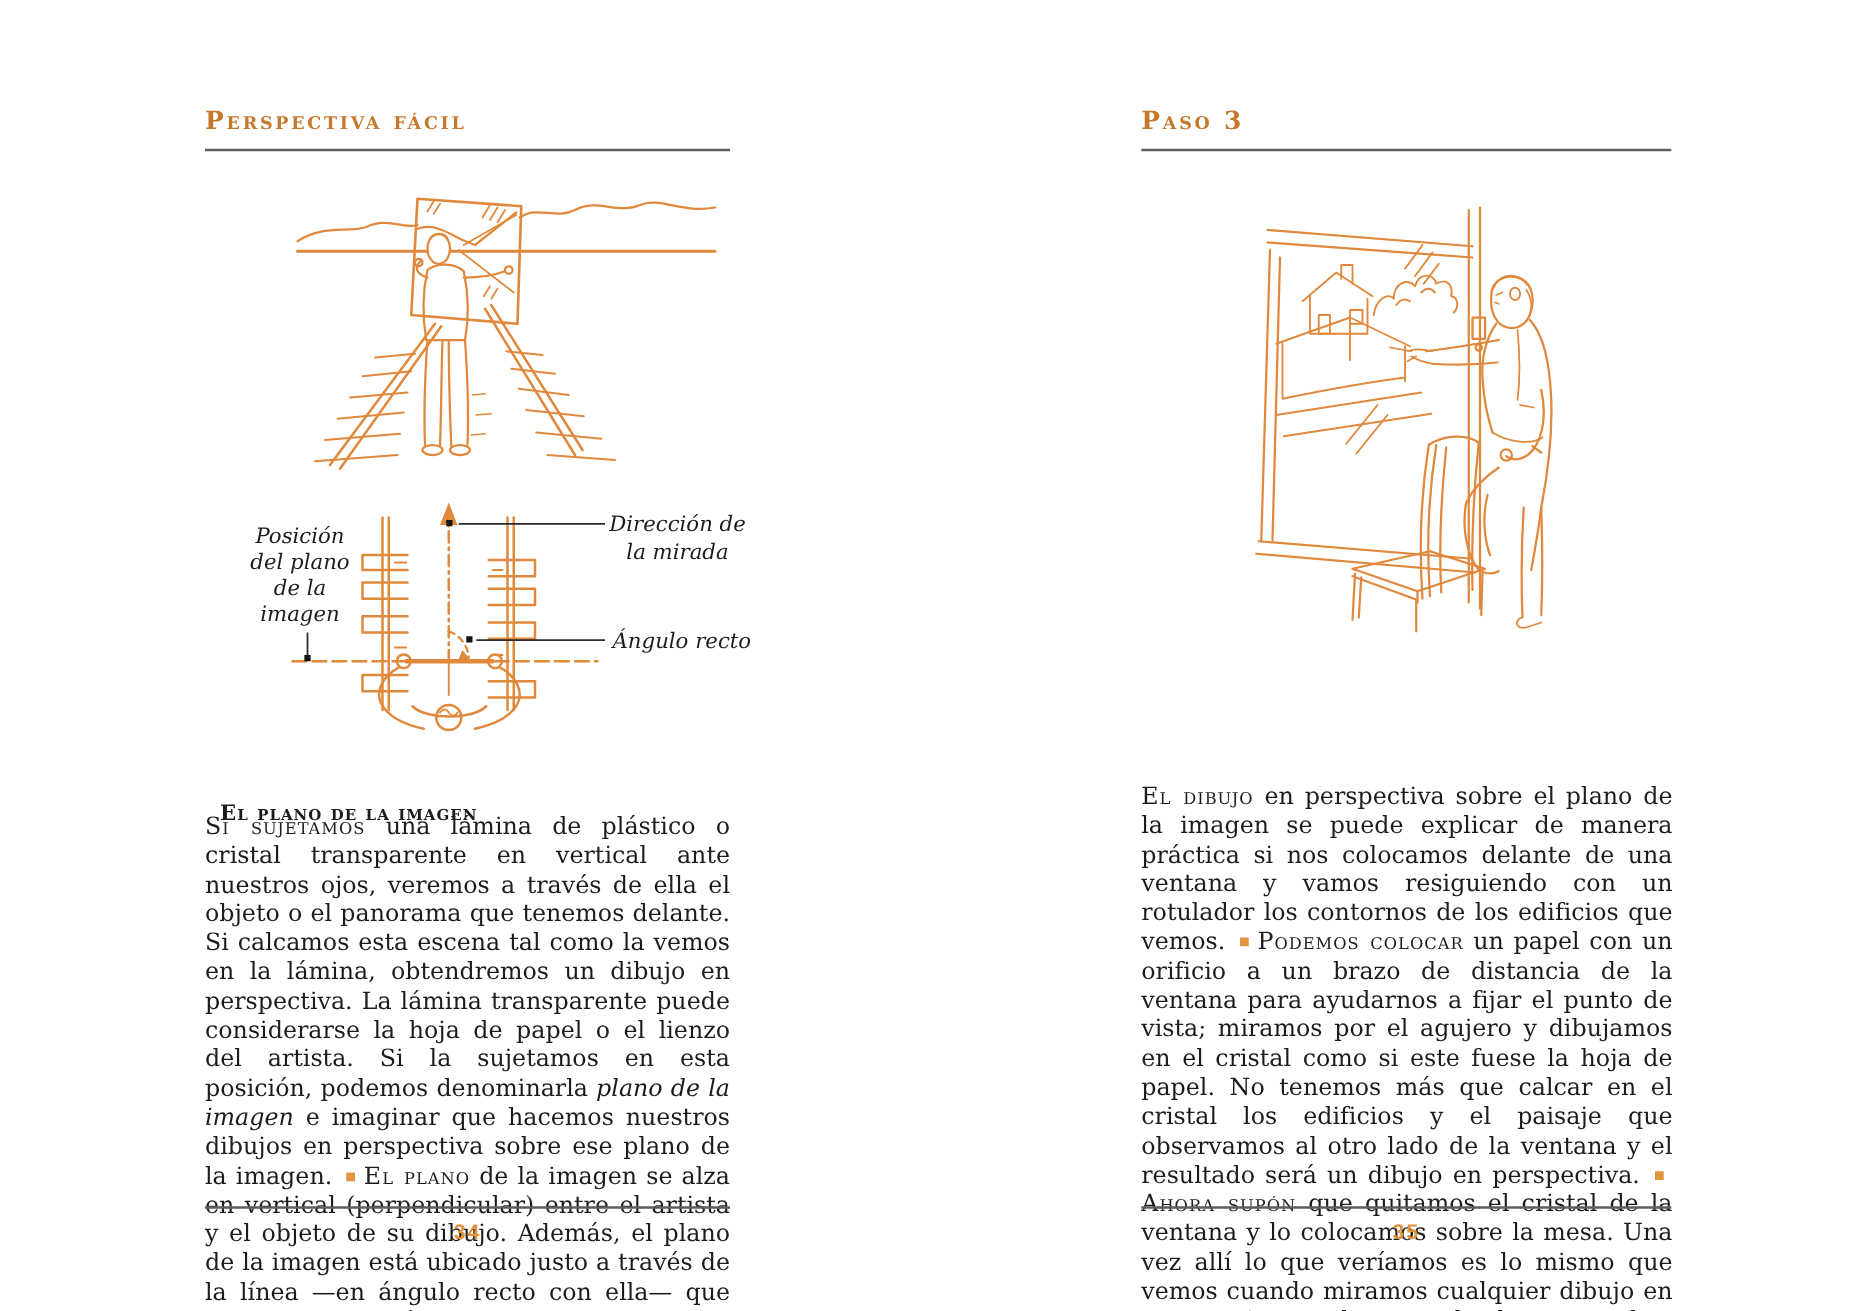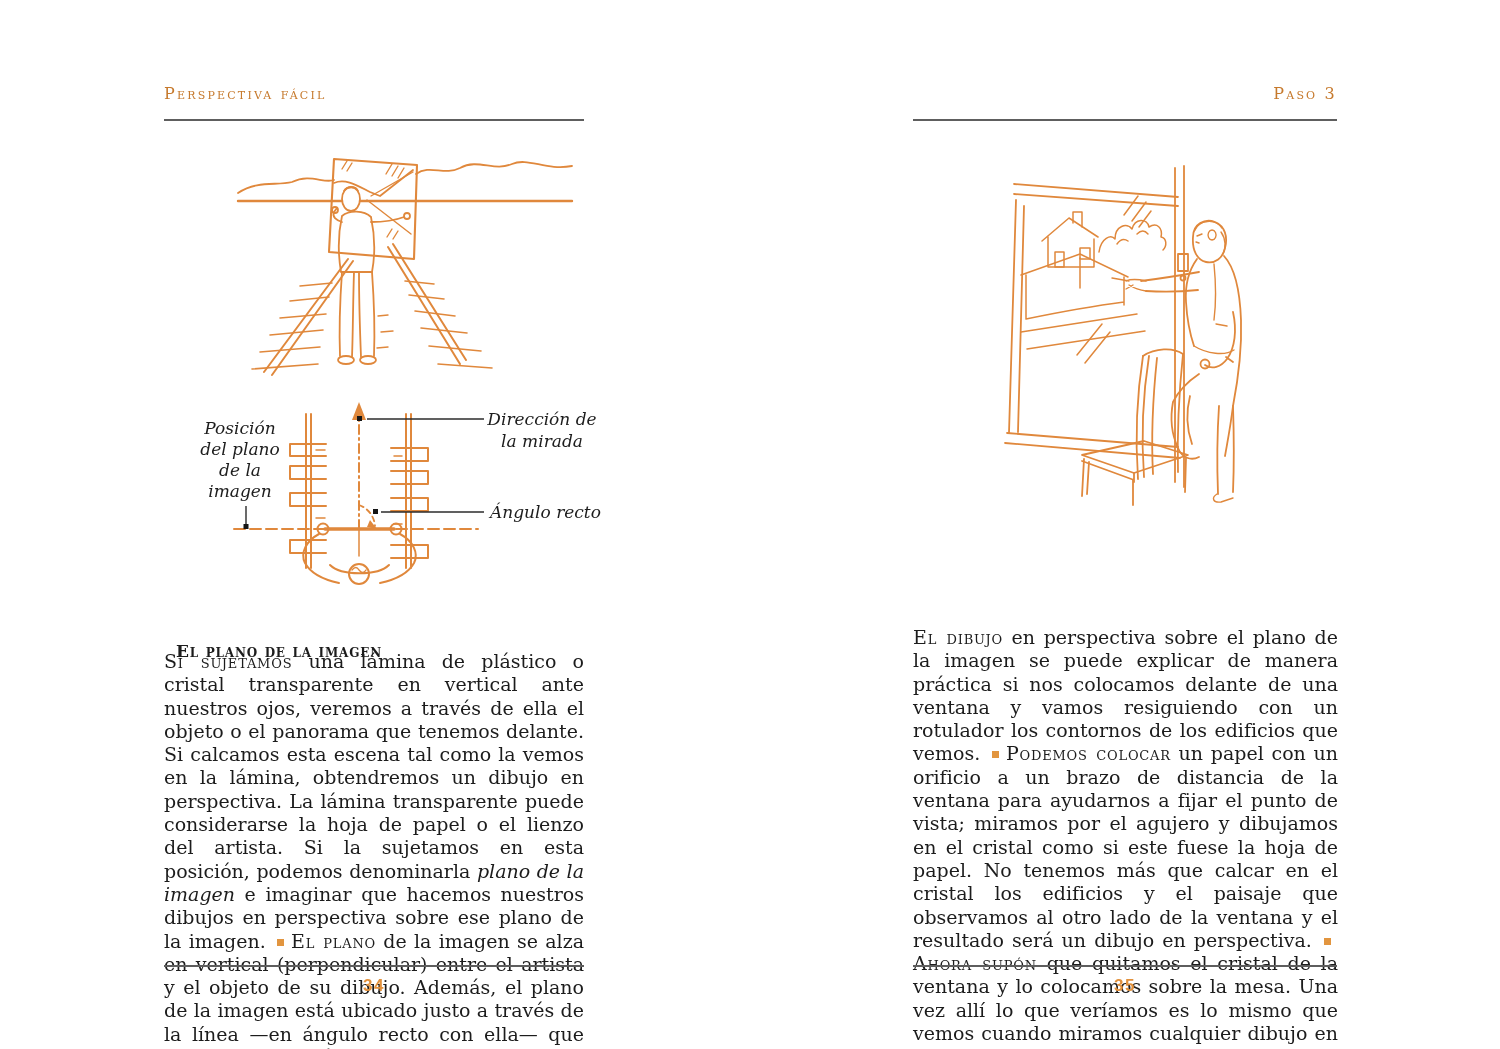--- a/index.html
+++ b/index.html
@@ -4,21 +4,21 @@
 <style>
   html,body{margin:0;padding:0;}
   body{
     width:1500px;height:1049px;background:#ffffff;position:relative;
     font-family:"DejaVu Serif","Liberation Serif",serif;
     -webkit-font-smoothing:antialiased;
   }
   .abs{position:absolute;}
   
   .runhead{
-    font-size:16px;font-weight:400;font-variant:small-caps;
+    font-size:20px;font-weight:700;font-variant:small-caps;
     letter-spacing:2.2px;color:var(--accent);
   }
   .rule{border-top:2px solid var(--rule);height:0;}
   
   .bodytext{
     font-size:19px;line-height:23.3px;text-align:justify;
     color:var(--body-text);
   }
   .bodytext .lead{font-weight:400;font-variant:small-caps;letter-spacing:0.8px;}
   .bodytext .i{font-style:italic;}
@@ -136,21 +136,21 @@
 
   <h2 class="abs section-heading" style="left:164px;top:629px;">El plano de la imagen</h2>
 
   <p class="abs bodytext" style="left:164px;top:650px;width:420px;margin:0;"><span class="lead">Si sujetamos</span><span class=""> una lámina de plástico o cristal transparente en vertical ante nuestros ojos, veremos a través de ella el objeto o el panorama que tenemos delante. Si calcamos esta escena tal como la vemos en la lámina, obtendremos un dibujo en perspectiva. La lámina transparente puede considerarse la hoja de papel o el lienzo del artista. Si la sujetamos en esta posición, podemos denominarla </span><span class="i">plano de la imagen</span><span class=""> e imaginar que hacemos nuestros dibujos en perspectiva sobre ese plano de la imagen. </span><span class="bullet"></span><span class="lead">El plano</span><span class=""> de la imagen se alza en vertical (perpendicular) entre el artista y el objeto de su dibujo. Además, el plano de la imagen está ubicado justo a través de la línea —en ángulo recto con ella— que marca la dirección de la mirada del artista. Esto queda ilustrado en el dibujo de la página siguiente.</span></p>
 
   <div class="abs rule" style="left:164px;top:965px;width:420px;"></div>
   <div class="abs pagenum" style="left:164px;top:976px;width:420px;">34</div>
 </section>
 
 <section>
-  <div class="abs runhead" style="left:913px;top:84px;width:424px;text-align:right;">Paso 3</div>
+  <div class="abs runhead" style="left:913px;top:84px;width:424px;text-align:left;">Paso 3</div>
   <div class="abs rule" style="left:913px;top:119px;width:424px;"></div>
 
   <svg class="abs" style="left:985px;top:142px;" width="380" height="368" viewBox="0 0 380 368" aria-hidden="true">
     <g class="art-stroke">
       <path d="M29,42 L193,55 M29,52 L193,64"></path>
       <path d="M190,26 V340 M199,24 V345"></path>
       <path d="M31,58 L24,291 M39,64 L33,290"></path>
       <path d="M22,291 L193,305 M20,301 L195,316"></path>
       <rect x="193" y="112" width="10" height="17"></rect>
       <circle cx="198" cy="136" r="2.5"></circle>

